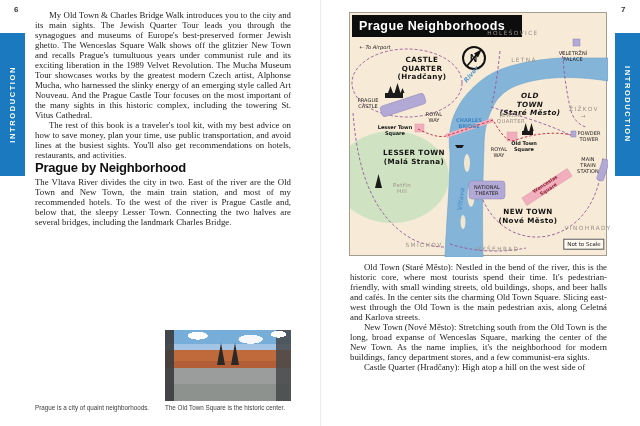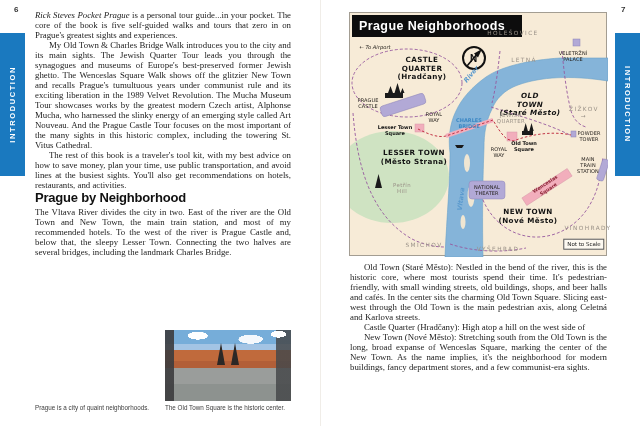--- a/index.html
+++ b/index.html
@@ -93,21 +93,20 @@
 
 <div class="spread">
   <div class="gutter"></div>
 
   <div class="pageno left">6</div>
   <div class="tab left">
     <span>INTRODUCTION</span>
   </div>
 
   <div class="left-col">
-      <p class="bp"><span class="i">Rick Steves Pocket Prague</span><span> is a personal tour guide...in your pocket. The core of the book is five self-guided walks and tours that zero in on Prague's greatest sights and experiences.</span></p>
       <p class="bp ind"><span>My </span><span class="b">Old Town &amp; Charles Bridge Walk</span><span> introduces you to the city and its main sights. The </span><span class="b">Jewish Quarter Tour</span><span> leads you through the synagogues and museums of Europe's best-preserved former Jewish ghetto. The </span><span class="b">Wenceslas Square Walk</span><span> shows off the glitzier New Town and recalls Prague's tumultuous years under communist rule and its exciting liberation in the 1989 Velvet Revolution. The </span><span class="b">Mucha Museum Tour</span><span> showcases works by the greatest modern Czech artist, Alphonse Mucha, who harnessed the slinky energy of an emerging style called Art Nouveau. And the </span><span class="b">Prague Castle Tour</span><span> focuses on the most important of the many sights in this historic complex, including the towering St. Vitus Cathedral.</span></p>
       <p class="bp ind"><span>The rest of this book is a traveler's tool kit, with my best advice on how to save money, plan your time, use public transportation, and avoid lines at the busiest sights. You'll also get recommendations on hotels, restaurants, and activities.</span></p>
       <h2 class="shead">Prague by Neighborhood</h2>
       <p class="bp"><span>The Vltava River divides the city in two. East of the river are the Old Town and New Town, the main train station, and most of my recommended hotels. To the west of the river is Prague Castle and, below that, the sleepy Lesser Town. Connecting the two halves are several bridges, including the landmark Charles Bridge.</span></p>
     </div>
 
   <div class="photos">
     <div class="photo-block">
       <div class="photo photo-1"></div>
       <div class="caption">Prague is a city of quaint neighborhoods.</div>
@@ -191,21 +190,21 @@
 (Hradčany)</div>
         <div class="lbl poi" style="left: 18px; top: 90px;">PRAGUE
 CASTLE</div>
         <div class="lbl poi" style="left: 84px; top: 104px;">ROYAL
 WAY</div>
         <div class="lbl poi-bold" style="left: 45px; top: 117px;">Lesser Town
 Square</div>
         <div class="lbl poi-blue" style="left: 119px; top: 110px;">CHARLES
 BRIDGE</div>
         <div class="lbl hood" style="left: 64px; top: 145px;">LESSER TOWN
-(Město Strana)</div>
+(Malá Strana)</div>
         <div class="lbl district-sm" style="left: 52px; top: 175px;">Petřín
 Hill</div>
         <div class="lbl district" style="left: 74px; top: 232px;">SMÍCHOV</div>
         <div class="lbl hood" style="left: 180px; top: 92px; font-style: italic;">OLD
 TOWN
 (Staré Město)</div>
         <div class="lbl district-sm" style="left: 161px; top: 105px;">JEWISH
 QUARTER</div>
         <div class="lbl poi-bold" style="left: 174px; top: 133px;">Old Town
 Square</div>
@@ -225,16 +224,16 @@
         <div class="lbl district" style="left: 238px; top: 215px;">VINOHRADY</div>
         <div class="lbl district" style="left: 148px; top: 236px;">VYŠEHRAD</div>
         <div class="lbl scale-box" style="left: 234px; top: 231px;">Not to Scale</div>
         <div class="lbl river-label" style="left: 112px; top: 186px; transform: translate(-50%, -50%) rotate(-83deg);">Vltava</div>
         <div class="lbl river-label" style="left: 122px; top: 62px; transform: translate(-50%, -50%) rotate(-50deg);">River</div>
       </div>
   </div>
 
   <div class="right-col">
       <p class="bp ind"><span class="b">Old Town</span><span> (Staré Město): Nestled in the bend of the river, this is the historic core, where most tourists spend their time. It's pedestrian-friendly, with small winding streets, old buildings, shops, and beer halls and cafés. In the center sits the charming Old Town Square. Slicing east-west through the Old Town is the main pedestrian axis, along Celetná and Karlova streets.</span></p>
+      <p class="bp ind"><span class="b">New Town</span><span> (Nové Město): Stretching south from the Old Town is the long, broad expanse of Wenceslas Square, marking the center of the New Town. As the name implies, it's the neighborhood for modern buildings, fancy department stores, and a few communist-era sights.</span></p>
       <p class="bp ind"><span class="b">Castle Quarter</span><span> (Hradčany): High atop a hill on the west side of</span></p>
-      <p class="bp ind"><span class="b">New Town</span><span> (Nové Město): Stretching south from the Old Town is the long, broad expanse of Wenceslas Square, marking the center of the New Town. As the name implies, it's the neighborhood for modern buildings, fancy department stores, and a few communist-era sights.</span></p>
     </div>
 </div>
 
 </body></html>

